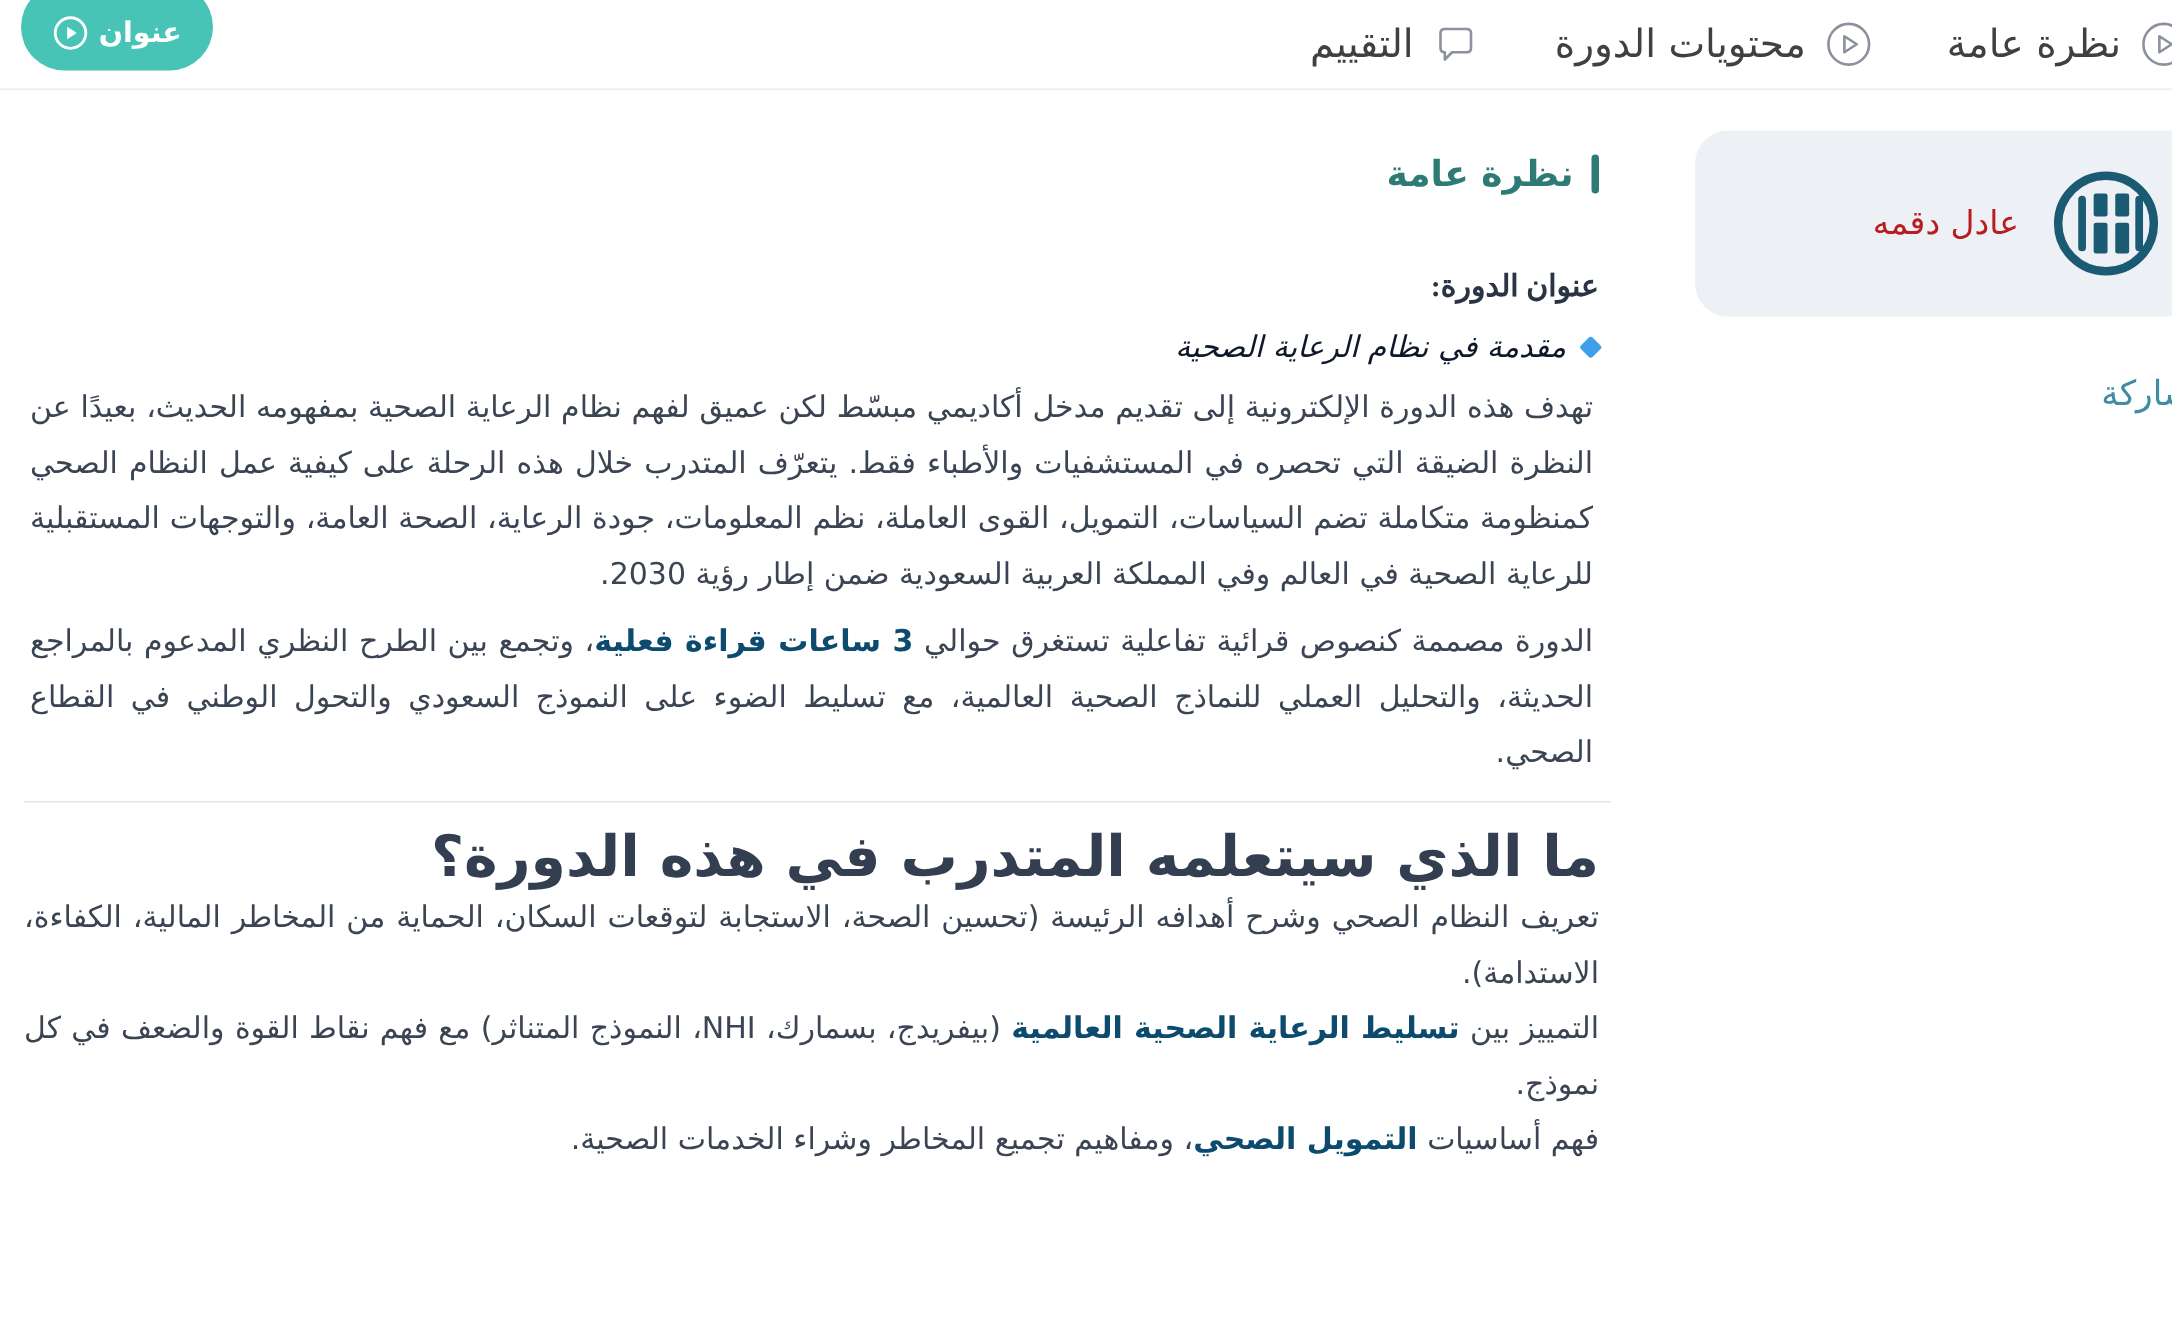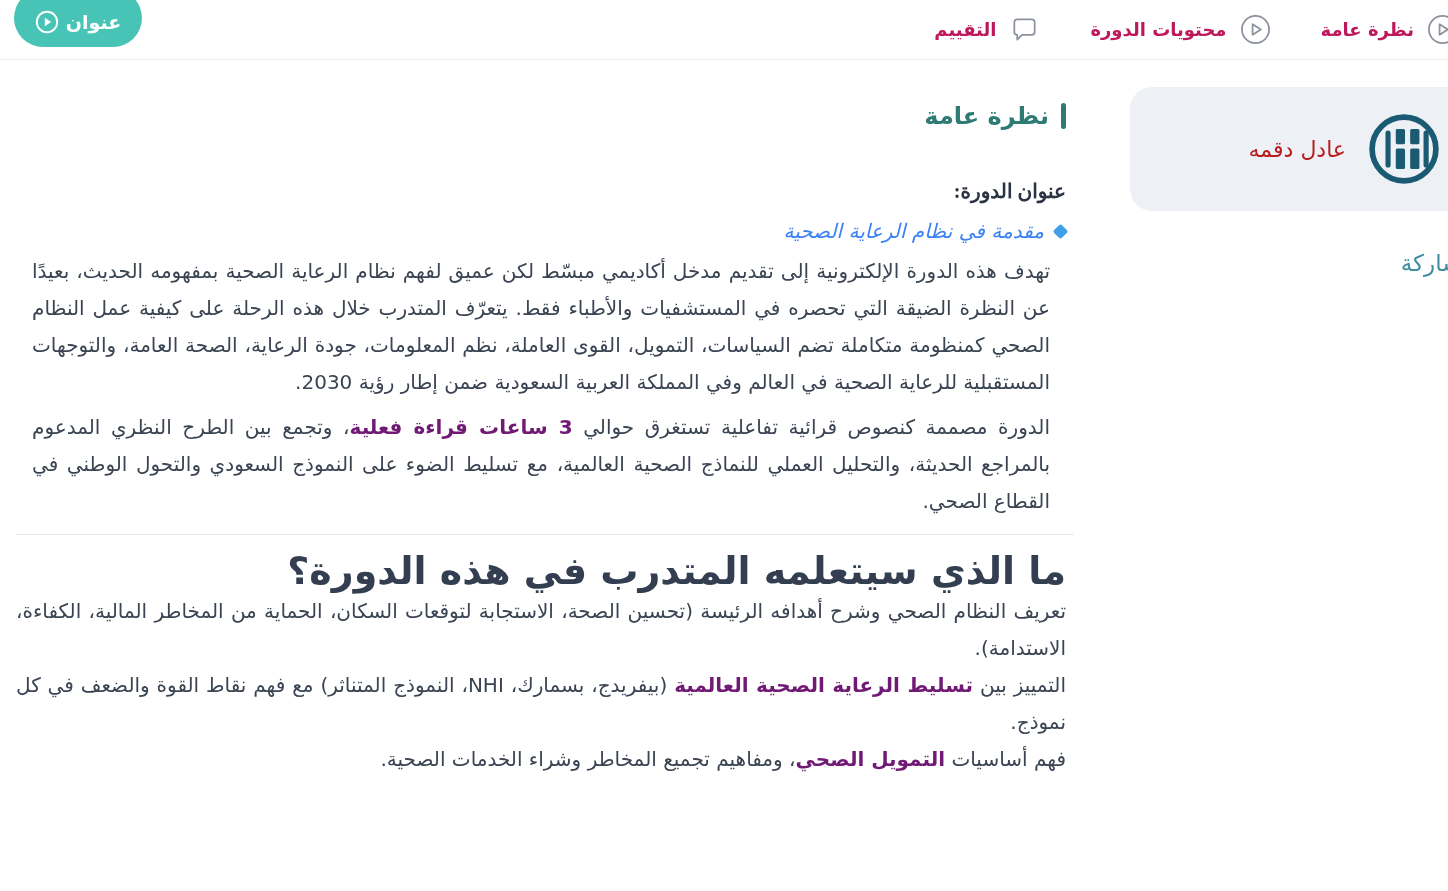--- a/index.html
+++ b/index.html
@@ -19,21 +19,21 @@
     border-bottom: 1px solid #ececec;
   }
   .tabs {
     display: flex;
     align-items: center;
     gap: 50px;
     height: 100%;
     margin-right: -10px;
   }
   .tab { display: flex; align-items: center; gap: 13px; cursor: pointer; }
-  .tab-label { font-weight: 700; font-size: 18px; color: #be185d; white-space: nowrap; }
+  .tab-label { font-weight: 400; font-size: 26px; color: #404040; white-space: nowrap; }
   .tab .nav-icon { width: 31px; height: 31px; flex: none; display: block; }
 
   .attend-btn {
     position: absolute;
     left: 14px; top: -11px;
     height: 58px; width: 128px;
     border: none; border-radius: 29px;
     background: #47c4b5;
     color: #ffffff;
     display: flex; align-items: center; justify-content: center;
@@ -76,35 +76,35 @@
   h1 { margin: 0; font-size: 24px; font-weight: 700; color: #2e7b75; }
 
   .label { margin: 0; font-size: 20px; line-height: 27px; font-weight: 700; color: #2b3444; font-family: Liberation Serif, serif; }
   .course-label { margin-top: 48px; }
   .desc-label { margin-top: 11px; }
 
   .course-item {
     margin: 13px 0 0;
     display: flex; align-items: center; gap: 11px;
     font-size: 20px; line-height: 27px;
-    color: #3b82f6; font-style: italic;
+    color: #0f172a; font-style: italic;
   }
   .diamond {
     width: 11px; height: 11px; flex: none;
     background: #3f9fe8; border-radius: 2px;
     transform: rotate(45deg);
   }
 
   .para {
-    margin: 8px 16px 0;
+    margin: 8px 4px 0;
     font-size: 20px; line-height: 37px;
     color: #3a4453;
     text-align: justify;
   }
-  .para b, .course-item b { color: #701a75; }
+  .para b, .course-item b { color: #0c4a6e; }
 
   hr.divider {
     border: none; border-top: 1px solid #e8e8e8;
     margin: 14px -8px 0 0;
   }
 
   h2 {
     margin: 14px 0 0;
     font-size: 38px; line-height: 44px;
     font-weight: 700; color: #333e51;

